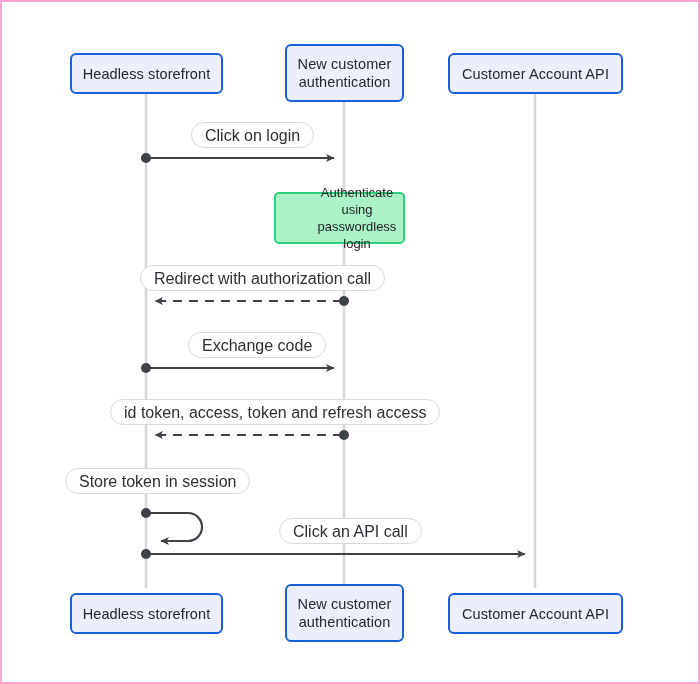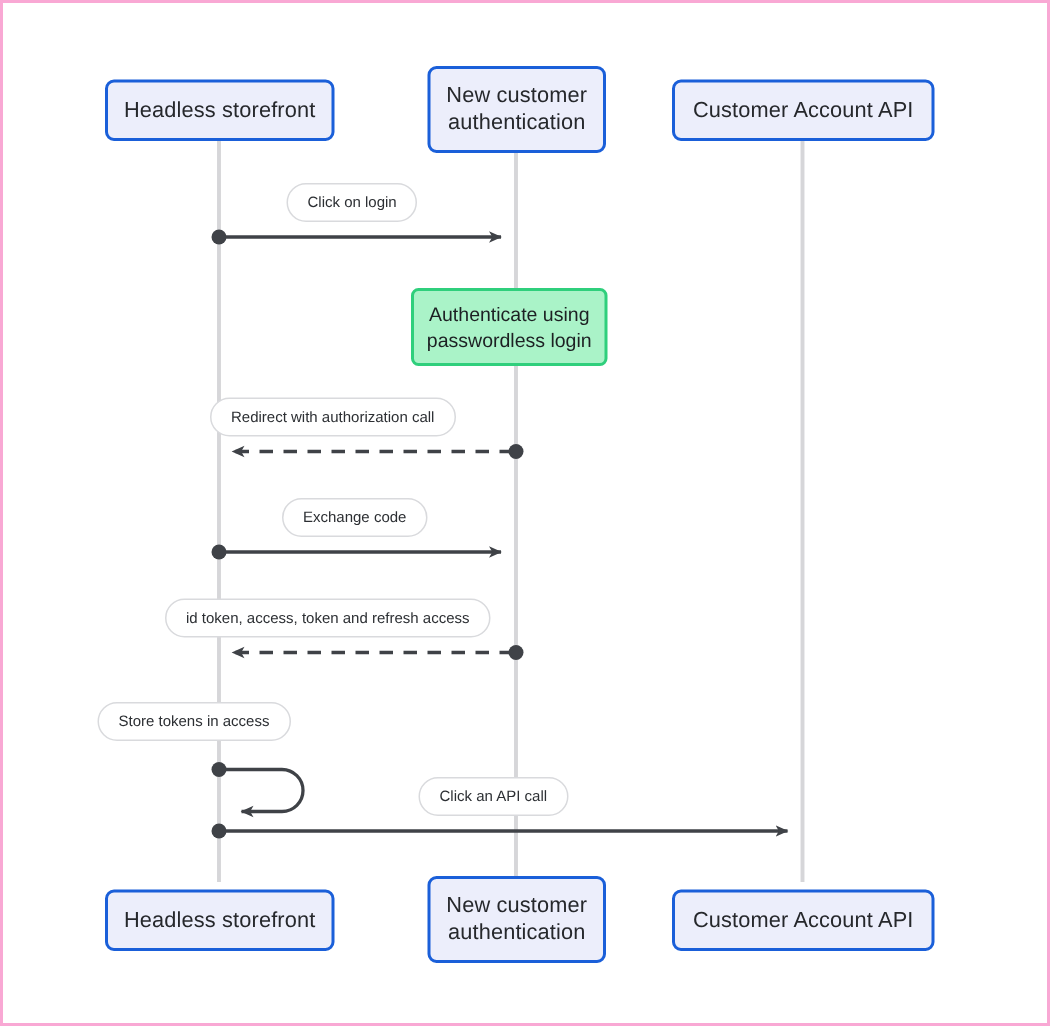--- a/index.html
+++ b/index.html
@@ -51,33 +51,34 @@
     border: 2px solid #2fcf7c;
     border-radius: 5px;
     display: flex;
     align-items: center;
     justify-content: center;
     text-align: center;
     color: #1d2023;
     font-size: 13px;
     line-height: 17px;
     font-family: "Liberation Sans", sans-serif;
+    padding-left: 35px;
   }
   
   .msg-label {
     position: absolute;
     box-sizing: border-box;
     background: #ffffff;
     border: 1px solid #d9dadd;
     border-radius: 999px;
     display: flex;
     align-items: center;
     white-space: nowrap;
     color: #2c2f33;
-    font-size: 10px;
+    font-size: 16px;
     line-height: 15px;
     padding: 0 13px;
     height: 26px;
     font-family: "Liberation Sans", sans-serif;
   }
 </style>
 </head>
 <body>
 
 <div id="canvas">
@@ -158,21 +159,21 @@
 
   <div class="msg-label" style="left:186px; top:330px;">
     <span>Exchange code</span>
   </div>
 
   <div class="msg-label" style="left:108px; top:397px;">
     <span>id token, access, token and refresh access</span>
   </div>
 
   <div class="msg-label" style="left:63px; top:466px;">
-    <span>Store tokens in access</span>
+    <span>Store token in session</span>
   </div>
 
   <div class="msg-label" style="left:277px; top:516px;">
     <span>Click an API call</span>
   </div>
 
   <div class="note-box" style="left:272px; top:190px; width:131px; height:52px;">
     <span>
       <span>Authenticate using</span><br>
       <span>passwordless login</span>

